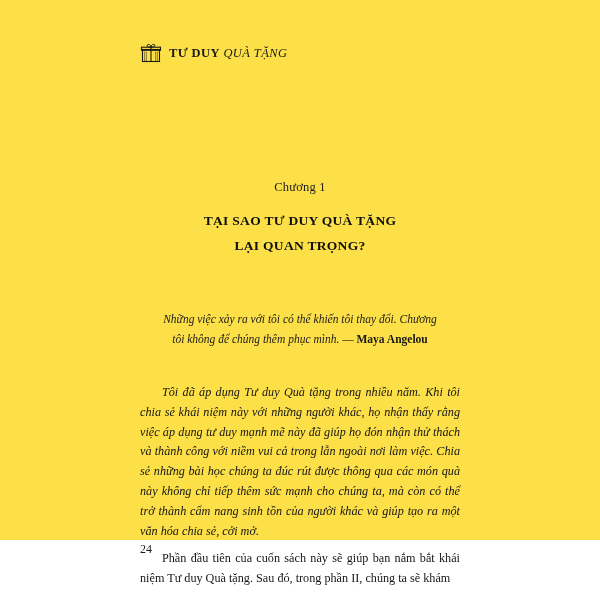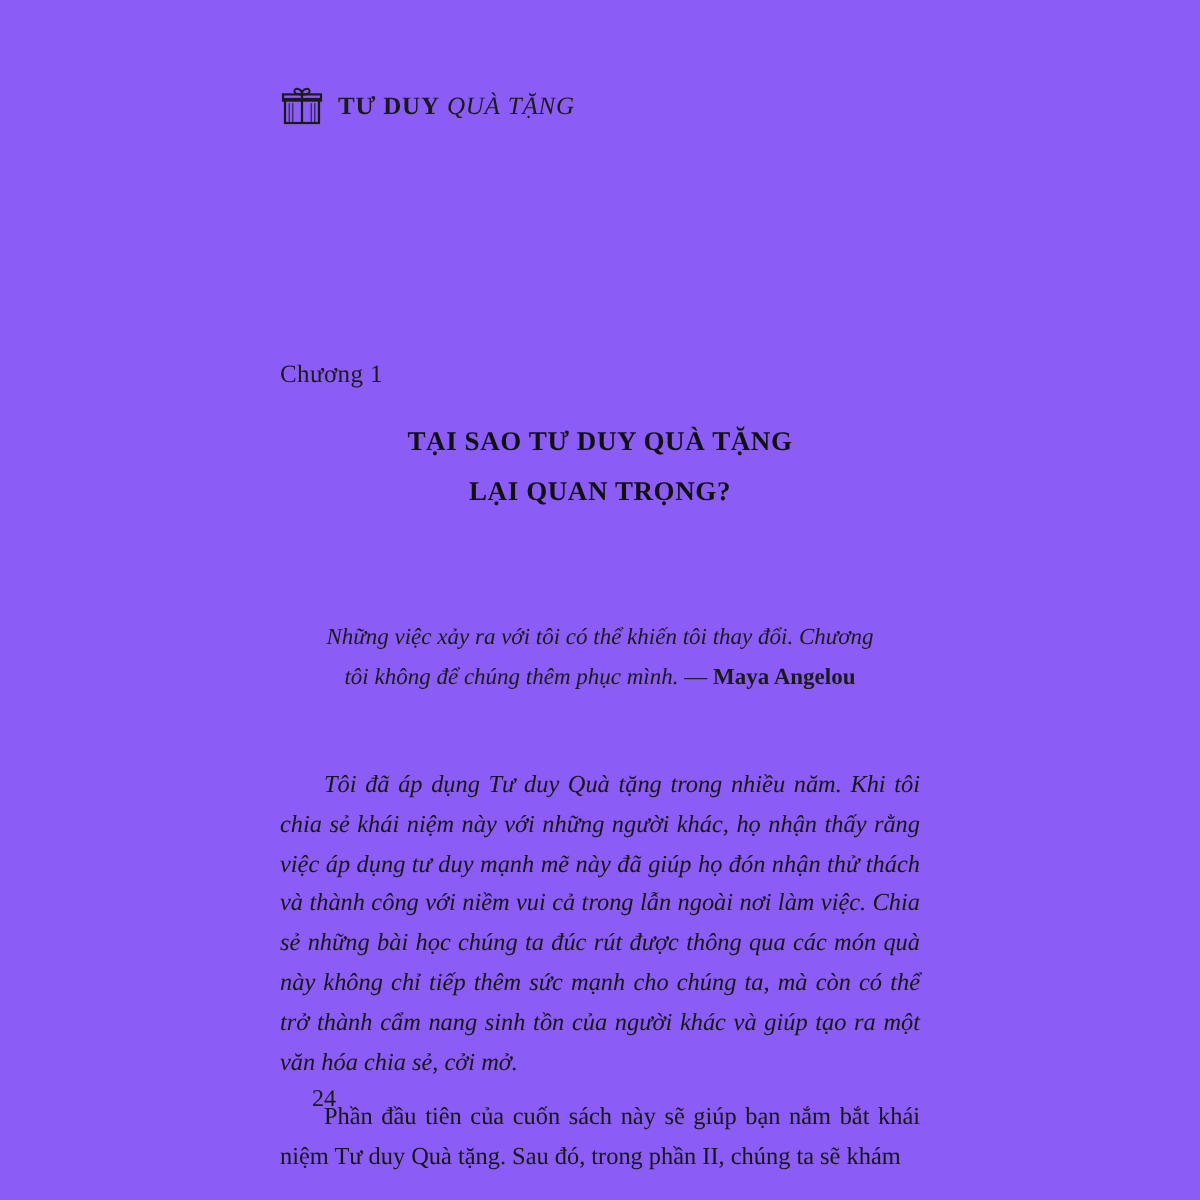--- a/index.html
+++ b/index.html
@@ -10,22 +10,22 @@
     width: 600px;
     height: 600px;
     background: #ffffff;
     font-family: "Liberation Serif", serif;
     color: #1a1a1a;
     overflow: hidden;
   }
   .page {
     position: relative;
     width: 600px;
-    height: 600px;
-    background: #8b5cf6;
+    height: 540px;
+    background: #fde047;
     box-sizing: border-box;
   }
 
   
   .header {
     position: absolute;
     top: 42px;
     left: 140px;
     display: flex;
     align-items: center;
@@ -56,20 +56,21 @@
 
   
   .content {
     position: absolute;
     top: 180px;
     left: 140px;
     width: 320px;
   }
 
   .chapter-label {
+    text-align: center;
     font-size: 12.5px;
     color: #1a1a1a;
     margin: 0 0 14px 0;
     letter-spacing: 0.2px;
   }
   .chapter-title {
     text-align: center;
     font-size: 13.5px;
     font-weight: bold;
     letter-spacing: 0.3px;
@@ -114,21 +115,21 @@
   .para.first {
     margin-top: 34px;
     font-style: italic;
   }
   .para + .para {
     margin-top: 8px;
   }
 
   .folio {
     position: absolute;
-    left: 156px;
+    left: 140px;
     top: 542px;
     font-size: 12px;
     color: #1a1a1a;
   }
 </style>
 </head>
 <body>
 
 <div class="page">
 

